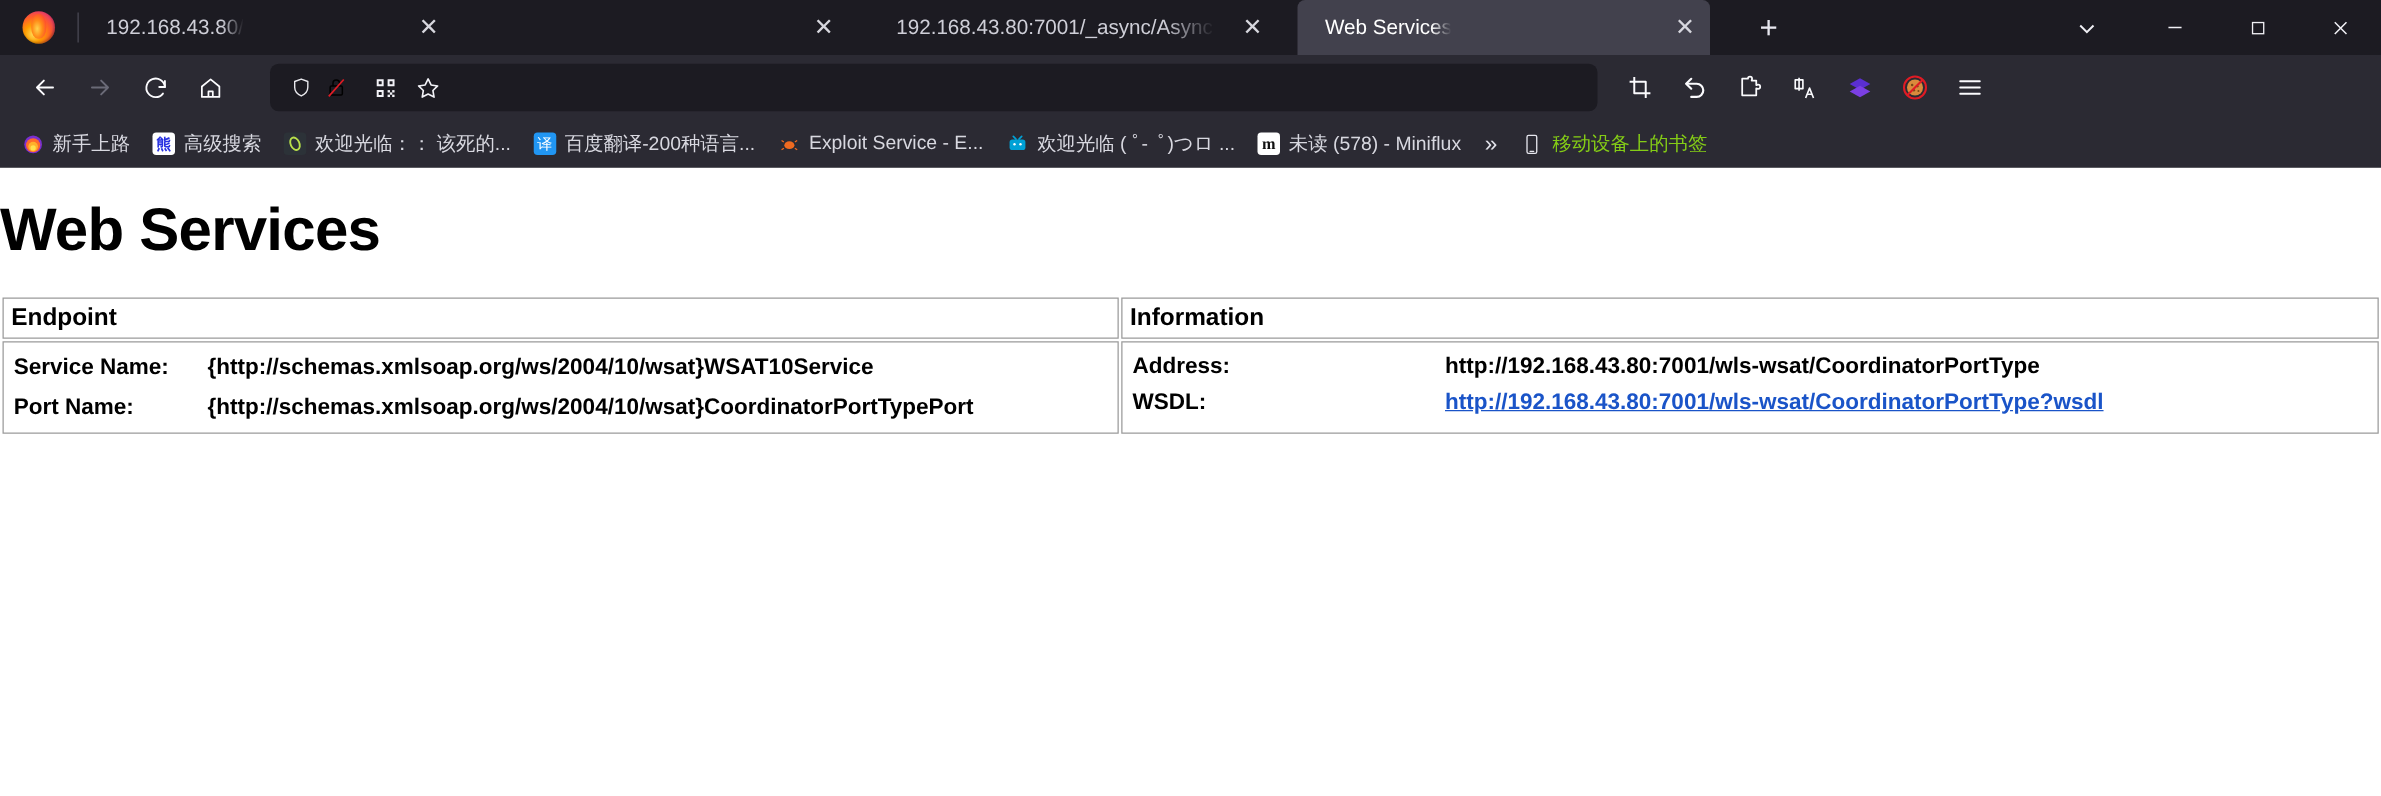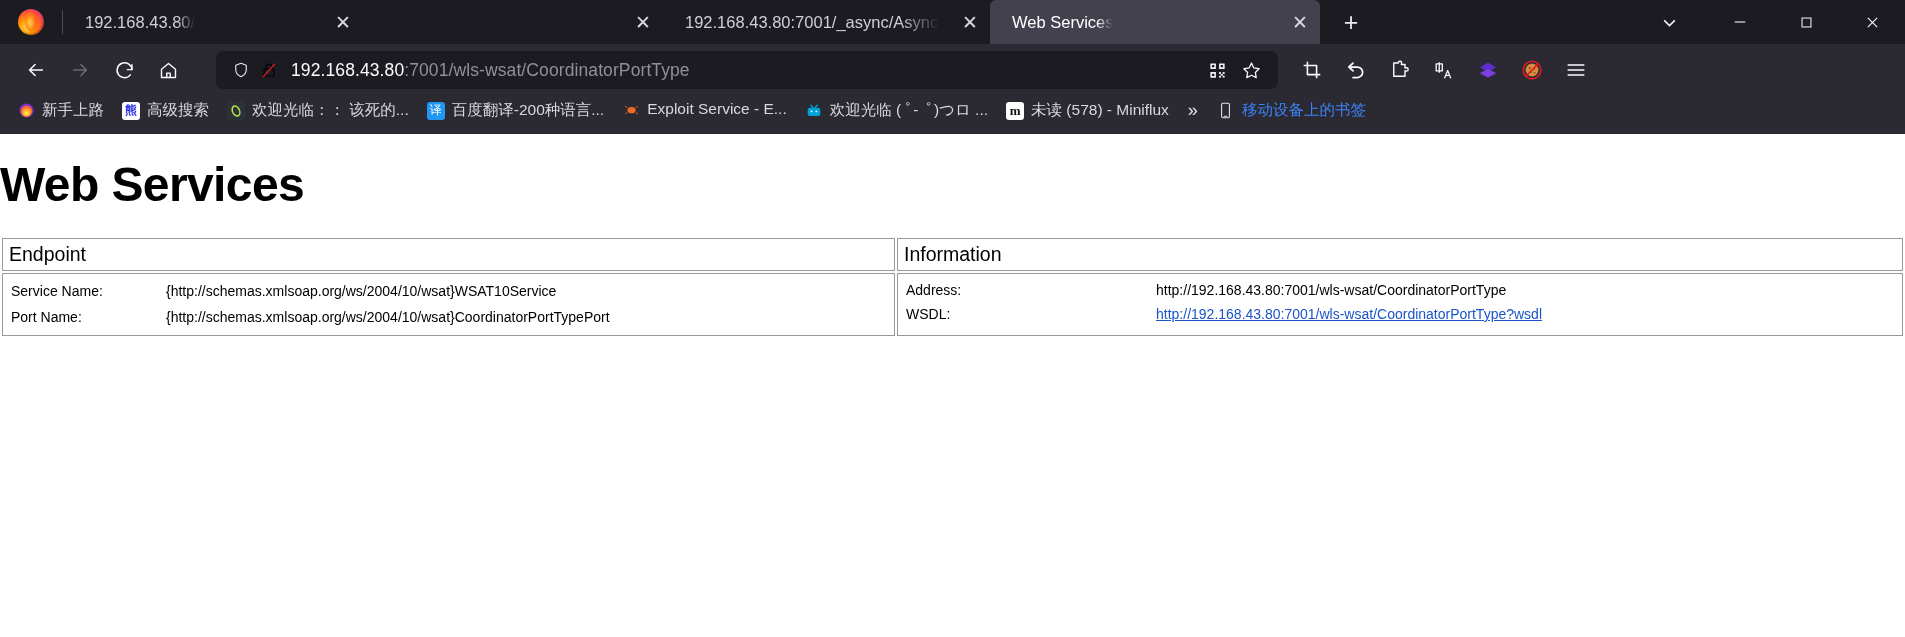--- a/index.html
+++ b/index.html
@@ -32,21 +32,21 @@
     position: relative;
     box-shadow: inset -1px -1px 2px rgba(0,0,0,.3);
   }
   .ff-glyph::after {
     content:""; position:absolute; left:7px; top:2px; width:12px; height:20px;
     border-radius: 50% 50% 45% 45%;
     background: radial-gradient(ellipse at 40% 60%, #ffd34d 0%, #ff8b17 40%, #ff4d2e 75%, rgba(255,77,46,0) 100%);
   }
   .tabdiv { width: 1px; background: #4a4a55; margin: 10px 0; flex: 0 0 1px; }
 
-  .tabs { display: flex; align-items: center; flex: 0 0 auto; }
+  .tabs { display: flex; align-items: center; flex: 0 0 auto; gap: 16px; }
   .tab {
     display: flex; align-items: center;
     height: 44px;
     padding: 0 4px 0 22px;
     color: #cfcfd8;
     font-size: 16.5px;
     position: relative;
     cursor: default;
     min-width: 0;
   }
@@ -126,42 +126,42 @@
     width: 44px; height: 36px;
     display: flex; align-items: center; justify-content: center;
     color: #fbfbfe;
     flex: 0 0 44px;
   }
 
   
   .bookmarks {
     height: 38px;
     background: #2b2a33;
-    display: flex; align-items: flex-start;
+    display: flex; align-items: center;
     padding: 0 8px;
     color: #d8d8e0;
     font-size: 15.5px;
     white-space: nowrap;
   }
   .bm {
     display: flex; align-items: center;
     padding: 4px 9px;
     border-radius: 4px;
     flex: 0 0 auto;
     max-width: 230px;
   }
   .bm .bmlabel { overflow: hidden; text-overflow: clip; white-space: nowrap; }
   .bmicon {
     width: 18px; height: 18px; margin-right: 7px; flex: 0 0 18px;
     border-radius: 3px;
     display: flex; align-items: center; justify-content: center;
     font-size: 11px; color: #fff; overflow: hidden;
   }
   .bm-chev { padding: 4px 10px; font-size: 18px; color: #e4e4ec; }
-  .bm.mobile { color: #3b82f6; }
+  .bm.mobile { color: #84cc16; }
   .bm-spacer { flex: 1 1 auto; }
 
   
   #page {
     background: #ffffff;
     height: 503px;
     padding: 0;
     font-family: "Liberation Sans", sans-serif;
   }
   #page h1 {
@@ -177,30 +177,30 @@
     width: 1905px;
     table-layout: fixed;
     font-size: 19.5px;
     color: #000;
   }
   table.ws > thead > tr > th,
   table.ws > tbody > tr > td {
     border: 1px solid #9a9a9a;
     vertical-align: top;
     text-align: left;
-    font-weight: normal;
+    font-weight: bold;
     padding: 4px 6px;
   }
   table.ws th { padding: 5px 6px 7px 6px; }
   .col-ep { width: 893px; }
 
   table.inner {
     border-collapse: collapse;
     width: 100%;
-    font-size: 14px;
+    font-size: 18px;
   }
   table.inner td {
     vertical-align: middle;
     padding: 4px 2px 4px 2px;
     border: 0;
   }
   .lbl-ep { width: 155px; padding-right: 6px !important; }
   .lbl-info { width: 250px; padding-right: 6px !important; }
   .wsdl-link { color: #1a54c8; text-decoration: underline; }
   .nowrapish { line-height: 1.32; }
@@ -302,21 +302,20 @@
             <path d="M12 3l7 2.6v6.2c0 4.2-3 7.4-7 9.2-4-1.8-7-5-7-9.2V5.6z"></path>
           </svg>
       </span>
       <span class="lock">
         <svg width="18" height="18" viewBox="0 0 24 24" fill="none" stroke="currentColor" stroke-width="1.6" stroke-linejoin="round">
           <rect x="5.5" y="10.5" width="13" height="9.5" rx="1.3"></rect>
           <path d="M8.5 10.5V7.6a3.5 3.5 0 0 1 7 0v2.9"></path>
           <path d="M4 21.5L20 3.5" stroke="#e01b24" stroke-width="1.8"></path>
         </svg>
       </span>
-      <span class="urltext"><b>192.168.43.80</b><span>:7001/wls-wsat/CoordinatorPortType</span></span>
       <span class="ubicon">
         <svg width="19" height="19" viewBox="0 0 24 24" fill="currentColor">
           <path d="M3 3h7v7H3zm2 2v3h3V5z"></path>
             <path d="M14 3h7v7h-7zm2 2v3h3V5z"></path>
             <path d="M3 14h7v7H3zm2 2v3h3v-3z"></path>
           <rect x="14" y="14" width="2.4" height="2.4"></rect>
             <rect x="18.6" y="14" width="2.4" height="2.4"></rect>
           <rect x="16.3" y="16.3" width="2.4" height="2.4"></rect>
             <rect x="14" y="18.6" width="2.4" height="2.4"></rect>
           <rect x="18.6" y="18.6" width="2.4" height="2.4"></rect>

